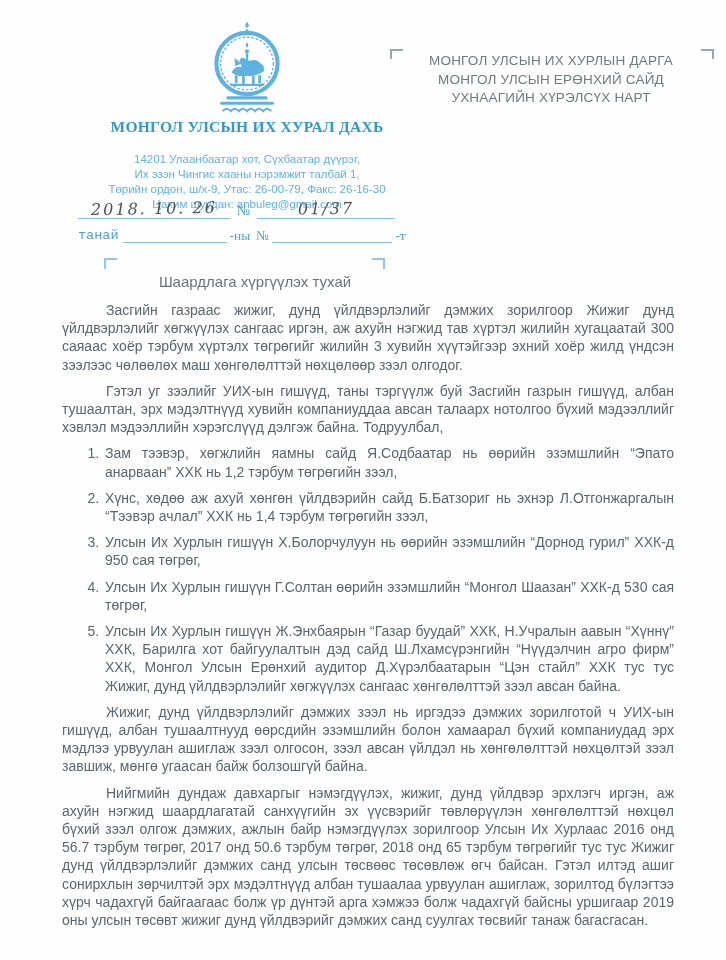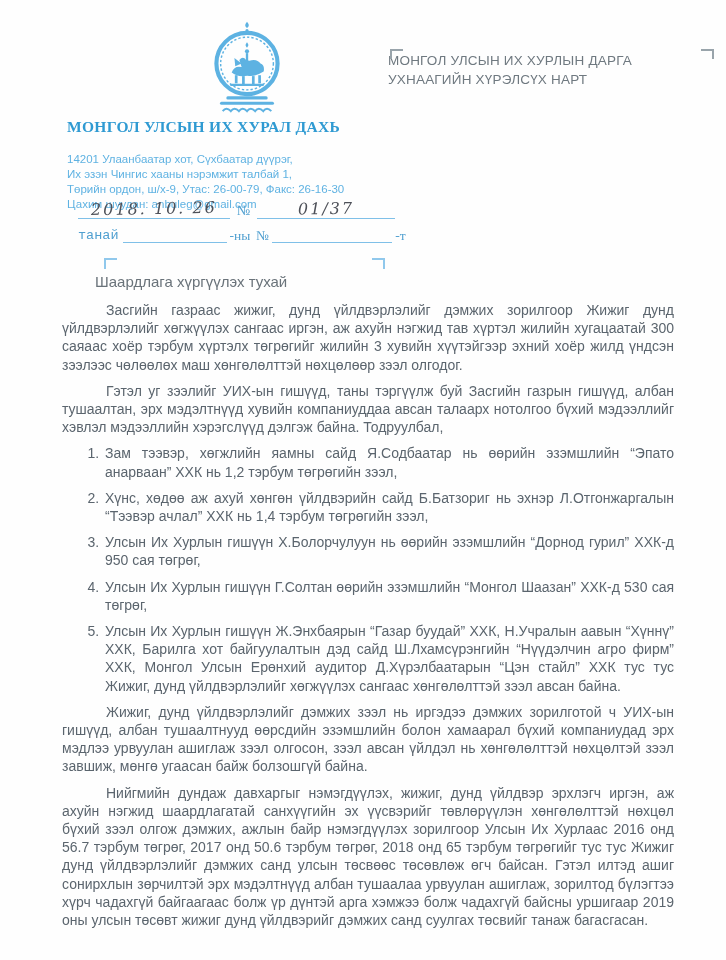--- a/index.html
+++ b/index.html
@@ -4,31 +4,31 @@
 <style>
   html,body{margin:0;padding:0;}
   body{
     width:726px;height:960px;background:#ffffff;position:relative;
     font-family:"Liberation Sans",sans-serif;
     -webkit-font-smoothing:antialiased;
   }
   .page{position:absolute;inset:0;background:#fefefe;overflow:hidden;}
 
   
-  .letterhead{position:absolute;left:67px;top:20px;width:360px;text-align:left;}
+  .letterhead{position:absolute;left:67px;top:20px;width:360px;text-align:center;}
   .emblem{display:block;margin:0 auto 2px auto;}
   .org-name{
     font-family:"Liberation Serif",serif;font-weight:bold;
     color:#2f9ad2;font-size:15.5px;line-height:18px;letter-spacing:.3px;
   }
   .address{margin-top:16px;color:#5fb2e2;font-size:11.5px;line-height:15px;}
 
   
   .recipient{
-    position:absolute;left:388px;top:52px;width:326px;text-align:left;
+    position:absolute;left:388px;top:52px;width:326px;text-align:center;
     color:#6f7980;font-size:13.5px;line-height:18.5px;letter-spacing:.2px;
   }
   .corner{position:absolute;width:11px;height:8px;}
   .corner-tl{left:2px;top:-3px;border-left:2px solid #99a4ab;border-top:2px solid #99a4ab;}
   .corner-tr{right:0px;top:-3px;border-right:2px solid #99a4ab;border-top:2px solid #99a4ab;}
 
   
   .ref{position:absolute;left:78px;top:200px;width:345px;color:#4f9fd0;}
   .ref-row{display:flex;align-items:flex-end;}
   .ref-row2{margin-top:9px;}
@@ -55,21 +55,21 @@
     line-height:15px;padding:0 3px;
   }
 
   
   .mark{position:absolute;width:11px;height:9px;}
   .mark-left{left:104px;top:258px;border-left:2px solid #90c8ec;border-top:2px solid #90c8ec;}
   .mark-right{left:372px;top:258px;border-right:2px solid #90c8ec;border-top:2px solid #90c8ec;}
 
   
   .subject{
-    position:absolute;left:95px;top:273px;width:320px;
+    position:absolute;left:95px;top:273px;width:320px;text-align:center;
     color:#6a737a;font-size:15px;
   }
 
   
   .body-text{
     position:absolute;left:62px;top:301px;width:612px;
     color:#5b656e;font-size:14px;line-height:18.2px;
     text-align:justify;
   }
   .body-text p{margin:0 0 8px 0;text-indent:44px;}
@@ -114,20 +114,21 @@
       <div>Их эзэн Чингис хааны нэрэмжит талбай 1,</div>
       <div>Төрийн ордон, ш/х-9, Утас: 26-00-79, Факс: 26-16-30</div>
       <div>Цахим шуудан: anbuleg@gmail.com</div>
     </div>
   </div>
 
   <div class="recipient">
     <span class="corner corner-tl"></span>
     <span class="corner corner-tr"></span>
     <div>МОНГОЛ УЛСЫН ИХ ХУРЛЫН ДАРГА</div>
+    <div>МОНГОЛ УЛСЫН ЕРӨНХИЙ САЙД</div>
     <div>УХНААГИЙН ХҮРЭЛСҮХ НАРТ</div>
   </div>
 
   <div class="ref">
     <div class="ref-row">
       <span class="uline u1"><span class="hand">2018. 10. 26</span></span>
       <span class="no-sign">№</span>
       <span class="uline u2"><span class="hand">01/37</span></span>
     </div>
     <div class="ref-row ref-row2">

